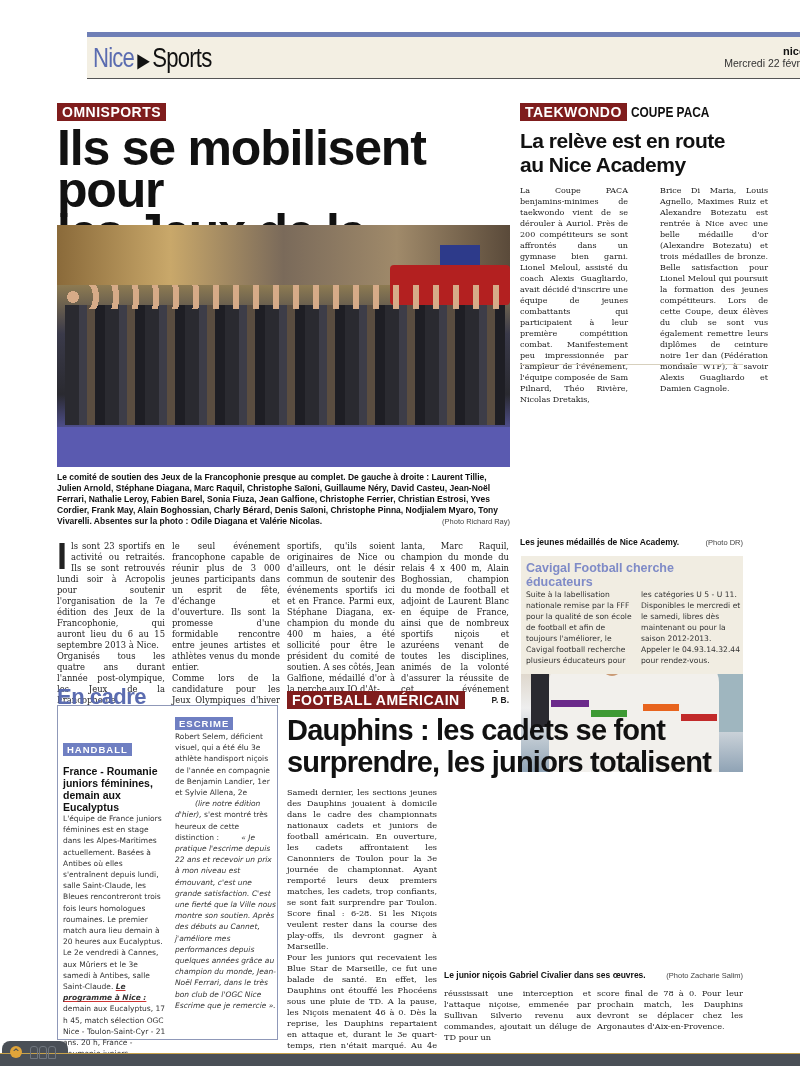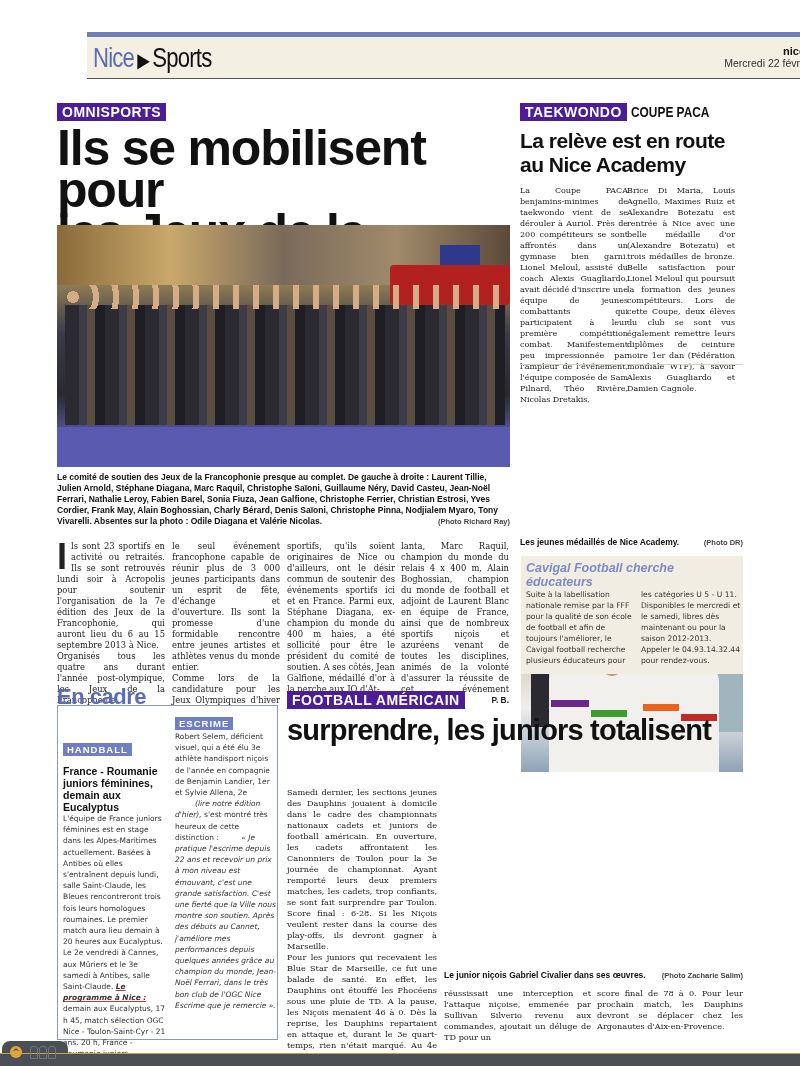--- a/index.html
+++ b/index.html
@@ -12,41 +12,41 @@
   .topbar { height: 5px; background: #6f7fb6; }
   .header { background: #f3efe3; height: 42px; position: relative; border-bottom: 1px solid #555; }
   .hdr-section { position: absolute; left: 6px; top: 6px; font-family: "Liberation Sans", sans-serif; font-size: 27px; letter-spacing: -1px; transform: scaleX(0.82); transform-origin: left; white-space: nowrap; }
   .hdr-nice { color: #5b6cb0; }
   .hdr-arrow { color: #111; font-size: 20px; margin: 0 4px; }
   .hdr-sports { color: #111; }
   .hdr-right { position: absolute; right: 12px; top: 8px; text-align: right; font-family: "Liberation Sans", sans-serif; border-right: 1px solid #555; padding-right: 0; height: 34px; }
   .hdr-brand { font-size: 11px; font-weight: bold; color: #111; margin-right: 4px; }
   .hdr-date { font-size: 10.5px; color: #333; margin-right: 4px; }
 
-  .kicker { display: inline-block; background: #4c1d95; color: #fff; font-family: "Liberation Sans", sans-serif; font-weight: bold; font-size: 14px; padding: 1px 5px; letter-spacing: 0.5px; }
+  .kicker { display: inline-block; background: #7f1d1d; color: #fff; font-family: "Liberation Sans", sans-serif; font-weight: bold; font-size: 14px; padding: 1px 5px; letter-spacing: 0.5px; }
   .subkicker { display: inline-block; font-family: "Liberation Sans", sans-serif; font-weight: bold; font-size: 14px; color: #111; margin-left: 4px; transform: scaleX(0.85); transform-origin: left; }
 
   .abs { position: absolute; }
 
   
   .main-title { font-family: "Liberation Sans", sans-serif; font-weight: bold; font-size: 50px; line-height: 42px; color: #111; letter-spacing: -1.2px; }
   .photo { background: #444; overflow: hidden; position: relative; }
   .caption { font-family: "Liberation Sans", sans-serif; font-size: 8.5px; line-height: 11px; font-weight: bold; color: #111; }
-  .credit { font-weight: bold; font-size: 7.5px; color: #444; float: right; }
+  .credit { font-weight: normal; font-size: 7.5px; color: #444; float: right; }
   .col { font-size: 8.4px; line-height: 11px; text-align: justify; color: #222; }
   .col p { margin: 0; }
   .dropcap { float: left; font-size: 36px; line-height: 30px; font-weight: bold; margin-right: 4px; margin-top: 1px; font-family: "Liberation Sans", sans-serif; }
 
   .rule { background: #d7d0bd; height: 1px; }
 
   
   .tk-title { font-family: "Liberation Sans", sans-serif; font-weight: bold; font-size: 21px; line-height: 24px; color: #111; letter-spacing: -0.5px; }
 
   .cavigal { background: #f1ede2; }
-  .cavigal-title { font-family: "Liberation Sans", sans-serif; font-weight: bold; font-size: 12.5px; color: #7f8bc7; font-style: italic; }
+  .cavigal-title { font-family: "Liberation Sans", sans-serif; font-weight: bold; font-size: 12.5px; color: #7f8bc7; }
   .cavigal-col { font-family: "DejaVu Sans", sans-serif; font-size: 7.6px; line-height: 11px; color: #333; }
 
   
   .enbref-title { font-family: "Liberation Sans", sans-serif; font-weight: bold; font-size: 22px; color: #5b6cb0; letter-spacing: -0.5px; }
   .enbref-box { border: 1px solid #8f98b8; background: #fff; }
   .bref-kicker { display: inline-block; background: #6f7fc2; color: #fff; font-family: "Liberation Sans", sans-serif; font-weight: bold; font-size: 9.5px; padding: 1px 4px; letter-spacing: 1px; }
   .bref-head { font-family: "Liberation Sans", sans-serif; font-weight: bold; font-size: 10.5px; line-height: 12px; color: #111; }
   .bref-body { font-family: "DejaVu Sans", sans-serif; font-size: 7.5px; line-height: 11.2px; color: #333; }
   .bref-body .italic { font-style: italic; margin-left: 20px; }
   .bref-body .u { font-style: italic; font-weight: bold; text-decoration: underline; text-decoration-color: #c33; }
@@ -122,21 +122,21 @@
 <div class="abs" style="left:520px; top:102px; width:225px; white-space:nowrap;">
   <span class="kicker">TAEKWONDO</span><span class="subkicker">COUPE PACA</span>
 </div>
 <div class="abs tk-title" style="left:520px; top:129px; width:225px;">
   <div>La relève est en route</div>
   <div>au Nice Academy</div>
 </div>
 <div class="abs col" style="left:520px; top:185px; width:108px; font-size:8px;">
   <p>La Coupe PACA benjamins-minimes de taekwondo vient de se dérouler à Auriol. Près de 200 compétiteurs se sont affrontés dans un gymnase bien garni. Lionel Meloul, assisté du coach Alexis Guagliardo, avait décidé d'inscrire une équipe de jeunes combattants qui participaient à leur première compétition combat. Manifestement peu impressionnée par l'ampleur de l'événement, l'équipe composée de Sam Pilnard, Théo Rivière, Nicolas Dretakis,</p>
 </div>
-<div class="abs col" style="left:627px; top:185px; width:108px; font-size:8px;">
+<div class="abs col" style="left:660px; top:185px; width:108px; font-size:8px;">
   <p>Brice Di Maria, Louis Agnello, Maximes Ruiz et Alexandre Botezatu est rentrée à Nice avec une belle médaille d'or (Alexandre Botezatu) et trois médailles de bronze. Belle satisfaction pour Lionel Meloul qui poursuit la formation des jeunes compétiteurs. Lors de cette Coupe, deux élèves du club se sont vus également remettre leurs diplômes de ceinture noire 1er dan (Fédération mondiale WTF), à savoir Alexis Guagliardo et Damien Cagnole.</p>
 </div>
 <div class="abs rule" style="left:520px; top:364px; width:223px;"></div>
 <div class="abs photo ph-kids" style="left:521px; top:370px; width:222px; height:160px;">
   <div style="position:absolute; left:0; top:0; width:90px; height:60px; background:#d06a28;"></div>
   <div style="position:absolute; right:0; top:0; width:60px; height:120px; background:#9fb6bf;"></div>
   <div style="position:absolute; left:10px; top:25px; width:18px; height:90px; background:#2a2a30; border-radius:8px 8px 0 0;"></div>
   <div style="position:absolute; left:28px; top:50px; width:170px; height:110px; background:#f2f0ec; border-radius:20px 20px 0 0;"></div>
   <div style="position:absolute; left:35px; top:28px; width:22px; height:26px; border-radius:50%; background:#e4bc9a;"></div>
   <div style="position:absolute; left:80px; top:38px; width:22px; height:26px; border-radius:50%; background:#c99a75;"></div>
@@ -178,20 +178,21 @@
       <span>s'est montré très heureux de cette distinction :</span>
       <span class="italic">« Je pratique l'escrime depuis 22 ans et recevoir un prix à mon niveau est émouvant, c'est une grande satisfaction. C'est une fierté que la Ville nous montre son soutien. Après des débuts au Cannet, j'améliore mes performances depuis quelques années grâce au champion du monde, Jean-Noël Ferrari, dans le très bon club de l'OGC Nice Escrime que je remercie ».</span>
     </div>
   </div>
 </div>
 
 <div class="abs" style="left:287px; top:690px;">
   <span class="kicker">FOOTBALL AMÉRICAIN</span>
 </div>
 <div class="abs fa-title" style="left:287px; top:714px; width:460px;">
+  <div>Dauphins : les cadets se font</div>
   <div>surprendre, les juniors totalisent</div>
 </div>
 <div class="abs col" style="left:287px; top:787px; width:150px; font-size:8.2px;">
   <p>Samedi dernier, les sections jeunes des Dauphins jouaient à domicile dans le cadre des championnats nationaux cadets et juniors de football américain. En ouverture, les cadets affrontaient les Canonniers de Toulon pour la 3e journée de championnat. Ayant remporté leurs deux premiers matches, les cadets, trop confiants, se sont fait surprendre par Toulon. Score final : 6-28. Si les Niçois veulent rester dans la course des play-offs, ils devront gagner à Marseille.</p>
   <p>Pour les juniors qui recevaient les Blue Star de Marseille, ce fut une balade de santé. En effet, les Dauphins ont étouffé les Phocéens sous une pluie de TD. A la pause, les Niçois menaient 46 à 0. Dès la reprise, les Dauphins repartaient en attaque et, durant le 3e quart-temps, rien n'était marqué. Au 4e quart-temps et après une mise au point des coaches, Gabriel Civalier sonnait la charge. Il</p>
 </div>
 
 <div class="abs caption" style="left:444px; top:970px; width:299px;">
   <span>Le junior niçois Gabriel Civalier dans ses œuvres.</span>
   <span class="credit">(Photo Zacharie Salim)</span>

